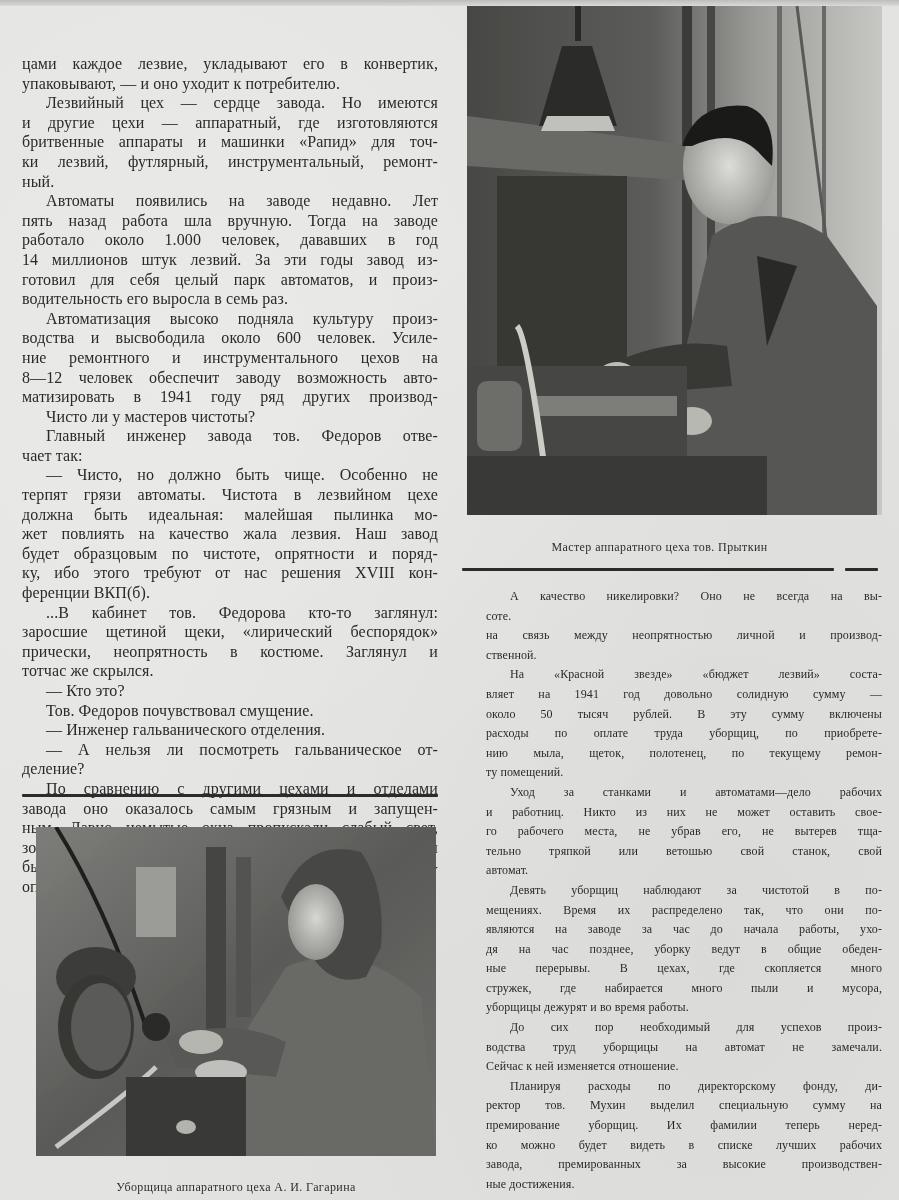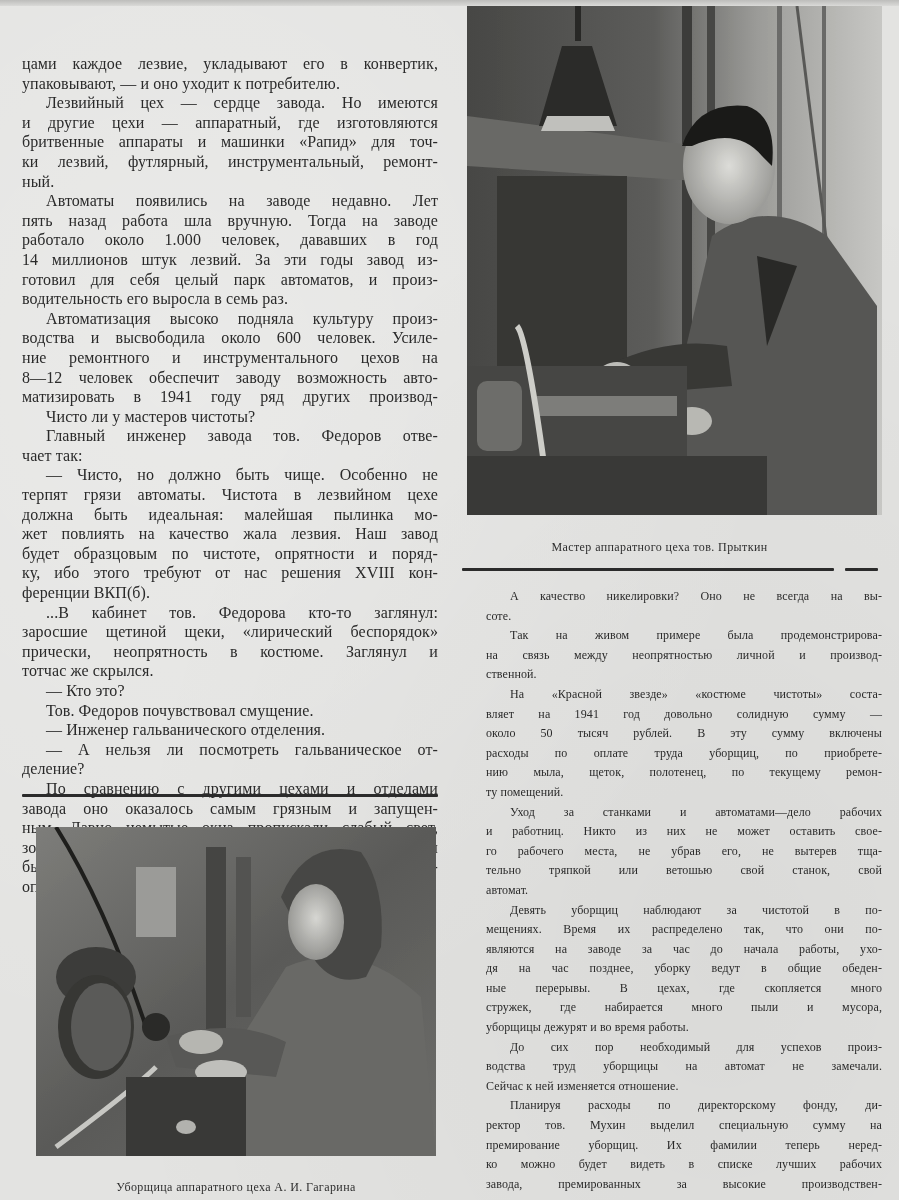--- a/index.html
+++ b/index.html
@@ -147,24 +147,23 @@
   </div>
 
   <div class="caption" style="left:452px; top:540px; width:415px;">Мастер аппаратного цеха тов. Прыткин</div>
 
   <div class="rule" style="left:462px; top:568px; width:372px;"></div>
   <div class="rule" style="left:845px; top:568px; width:33px;"></div>
 
   <div class="col col-right" id="col-right">
       <span class="line indent">А качество никелировки? Оно не всегда на вы-</span>
       <span class="line last">соте.</span>
-      <span class="line indent">Так на живом примере была продемонстрирова-</span>
       <span class="line ">на связь между неопрятностью личной и производ-</span>
       <span class="line last">ственной.</span>
-      <span class="line indent">На «Красной звезде» «костюме чистоты» соста-</span>
+      <span class="line indent">На «Красной звезде» «бюджет лезвий» соста-</span>
       <span class="line ">вляет на 1941 год довольно солидную сумму —</span>
       <span class="line ">около 50 тысяч рублей. В эту сумму включены</span>
       <span class="line ">расходы по оплате труда уборщиц, по приобрете-</span>
       <span class="line ">нию мыла, щеток, полотенец, по текущему ремон-</span>
       <span class="line last">ту помещений.</span>
       <span class="line indent">Уход за станками и автоматами—дело рабочих</span>
       <span class="line ">и работниц. Никто из них не может оставить свое-</span>
       <span class="line ">го рабочего места, не убрав его, не вытерев тща-</span>
       <span class="line ">тельно тряпкой или ветошью свой станок, свой</span>
       <span class="line last">автомат.</span>

